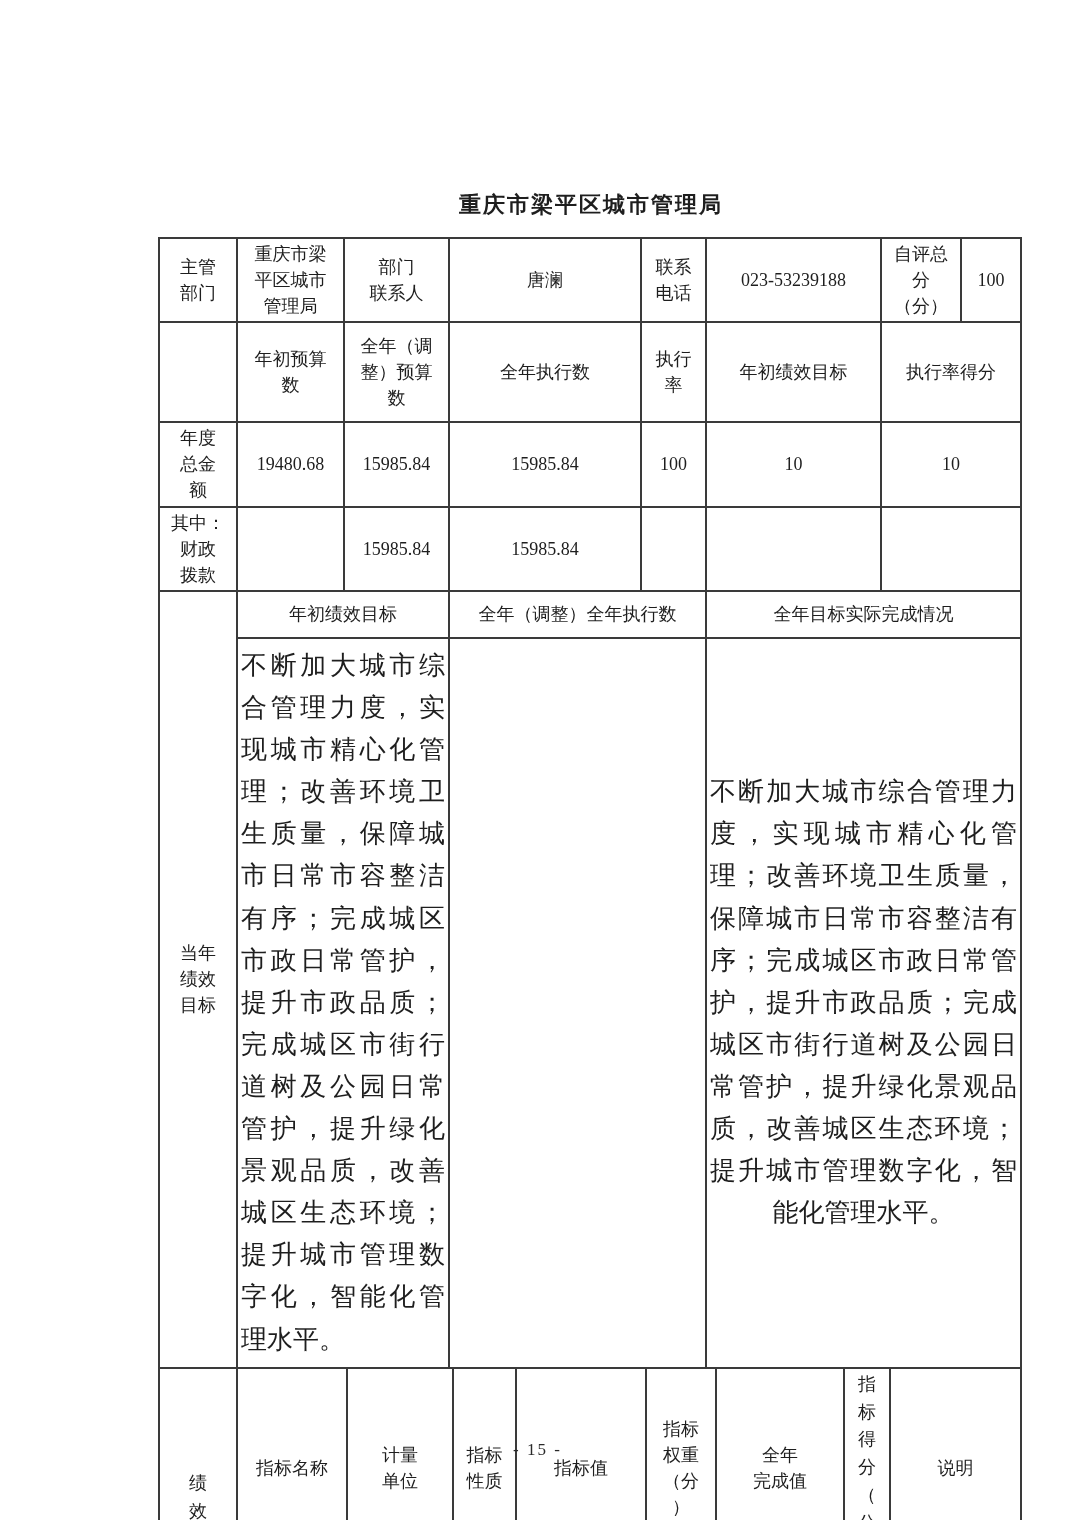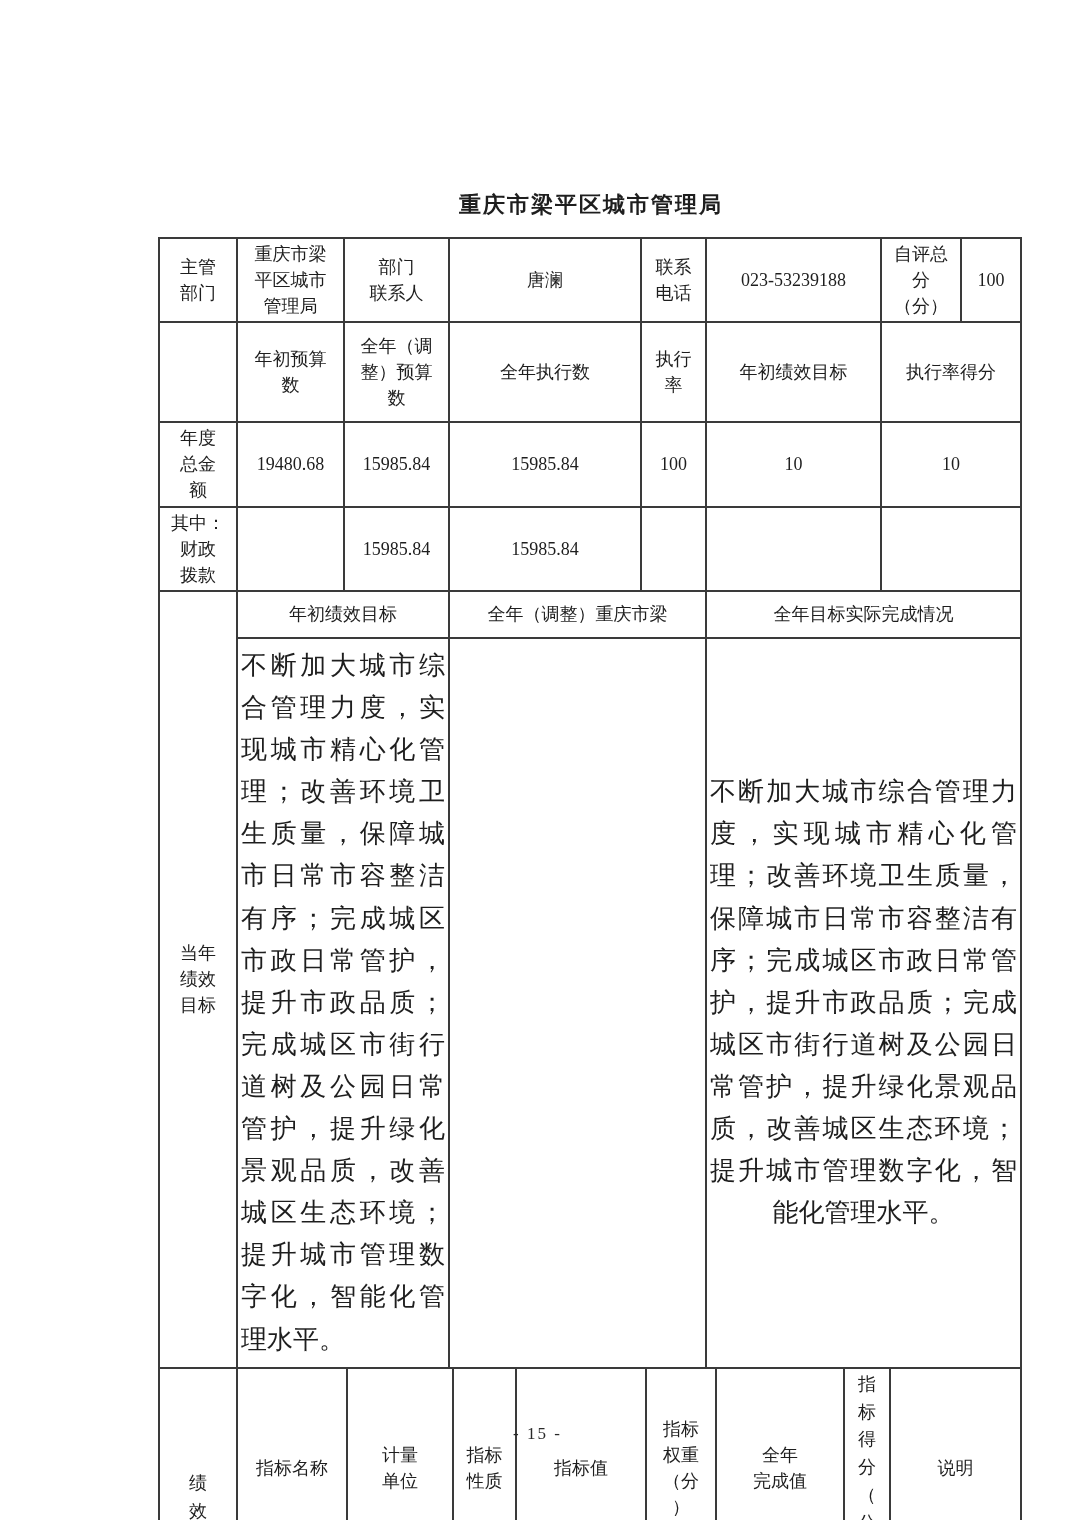--- a/index.html
+++ b/index.html
@@ -66,21 +66,21 @@
     line-height: 1.62;
     padding: 6px 3px;
   }
   td.goal-text.actual {
     text-align-last: center;
   }
   td.vhead { line-height: 1.55; }
   .page-footer {
     position: absolute;
     left: 0;
-    bottom: 76px;
+    bottom: 60px;
     width: 1075px;
     text-align: center;
     font-size: 17px;
     letter-spacing: 2px;
     color: #2a2a2a;
   }
 </style>
 </head>
 <body>
 
@@ -152,21 +152,21 @@
         <td>15985.84</td>
         <td></td>
         <td></td>
         <td colspan="2"></td>
       </tr>
       <tr class="r5">
         <td rowspan="2">当年
 绩效
 目标</td>
         <td colspan="2">年初绩效目标</td>
-        <td colspan="2">全年（调整）重庆市梁</td>
+        <td colspan="2">全年（调整）全年执行数</td>
         <td colspan="3">全年目标实际完成情况</td>
       </tr>
       <tr class="r6">
         <td colspan="2" class="goal-text">不断加大城市综合管理力度，实现城市精心化管理；改善环境卫生质量，保障城市日常市容整洁有序；完成城区市政日常管护，提升市政品质；完成城区市街行道树及公园日常管护，提升绿化景观品质，改善城区生态环境；提升城市管理数字化，智能化管理水平。</td>
         <td colspan="2" class="goal-text"></td>
         <td colspan="3" class="goal-text actual">不断加大城市综合管理力度，实现城市精心化管理；改善环境卫生质量，保障城市日常市容整洁有序；完成城区市政日常管护，提升市政品质；完成城区市街行道树及公园日常管护，提升绿化景观品质，改善城区生态环境；提升城市管理数字化，智能化管理水平。</td>
       </tr>
     </tbody>
       </table>
 

